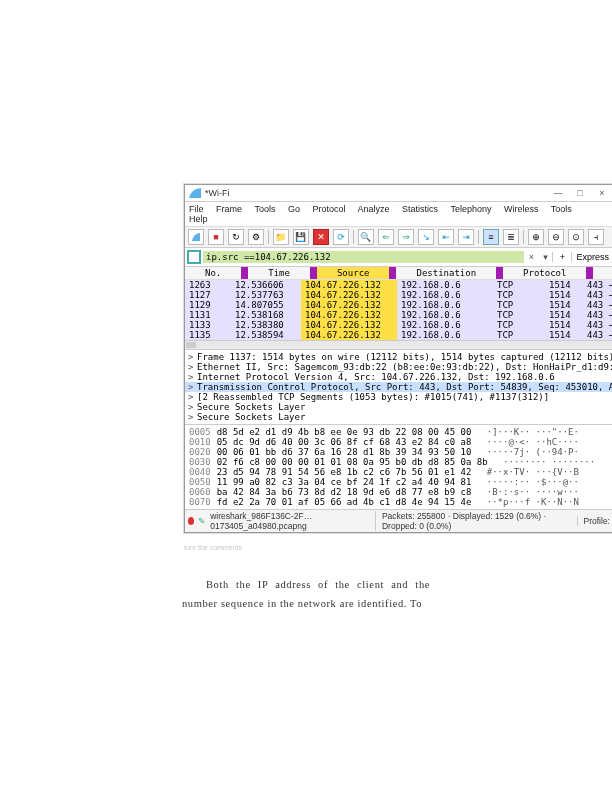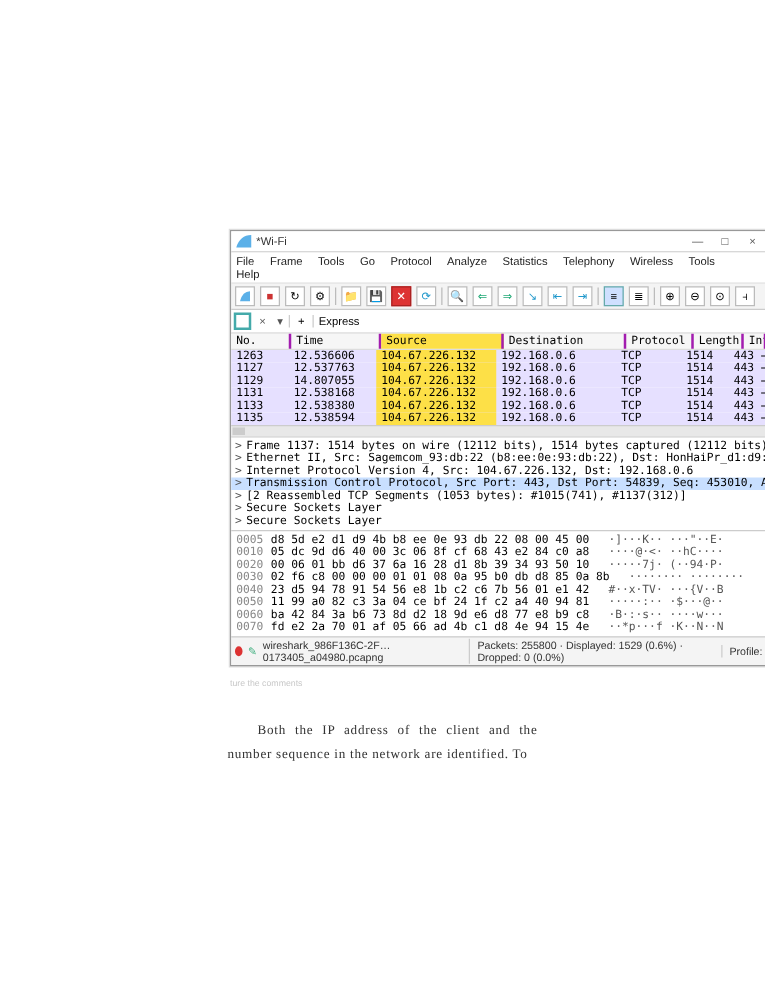--- a/index.html
+++ b/index.html
@@ -18,21 +18,21 @@
 .tb.reload{color:#29c}
 .sep{width:1px;height:14px;background:#bbb}
 .filterbar{display:flex;align-items:center;background:#fff;border-bottom:1px solid #ccc}
 .fbox{width:10px;height:10px;border:2px solid #4aa;margin:2px}
 .filterinput{background:#cfe8a8;flex:1;padding:1px 3px;font-size:9px;font-family:Consolas,monospace}
 .fbtn{width:14px;text-align:center;color:#555}
 .fplus{width:18px;text-align:center;border-left:1px solid #ccc}
 .expr{padding:0 4px;border-left:1px solid #ccc}
 .pktlist{background:#fff;font-family:Consolas,monospace;font-size:9px}
 .hdr{display:flex;background:#f6f6f6;border-bottom:1px solid #ddd}
-.hdr>div{padding:1px 4px;border-right:2px solid #a21caf}
+.hdr>div{padding:1px 20px;border-right:7px solid #a21caf}
 .col-no{width:38px}.col-time{width:62px}.col-src{width:88px}.col-dst{width:88px}.col-proto{width:44px}.col-len{width:30px}.col-info{flex:1;white-space:nowrap;overflow:hidden}
 .row{display:flex;background:#e6e0ff}
 .row>div{padding:0 4px;white-space:nowrap;overflow:hidden}
 .srccol{background:#fde047}
 .scroll{height:8px;background:#e8e8e8;border-top:1px solid #ccc;position:relative}
 .scroll .thumb{position:absolute;left:1px;top:1px;width:10px;height:6px;background:#ccc}
 .details{background:#fff;border-top:1px solid #ccc;font-family:Consolas,monospace;font-size:9px;padding:2px 0}
 .details .ln{padding:0 6px 0 12px;white-space:nowrap;overflow:hidden;position:relative}
 .details .ln.sel{background:#c8dfff}
 .details .car{position:absolute;left:3px;top:0;color:#555}
@@ -107,20 +107,21 @@
     <div class="tb">≣</div>
     <div class="sep"></div>
     <div class="tb">⊕</div>
     <div class="tb">⊖</div>
     <div class="tb">⊙</div>
     <div class="tb">⫞</div>
   </div>
 
   <div class="filterbar">
     <div class="fbox"></div>
+    <div class="filterinput">ip.src ==104.67.226.132</div>
     <div class="fbtn">×</div>
     <div class="fbtn">▾</div>
     <div class="fplus">+</div>
     <div class="expr">Express</div>
   </div>
 
   <div class="pktlist">
     <div class="hdr">
       <div class="col-no">No.</div>
       <div class="col-time">Time</div>

